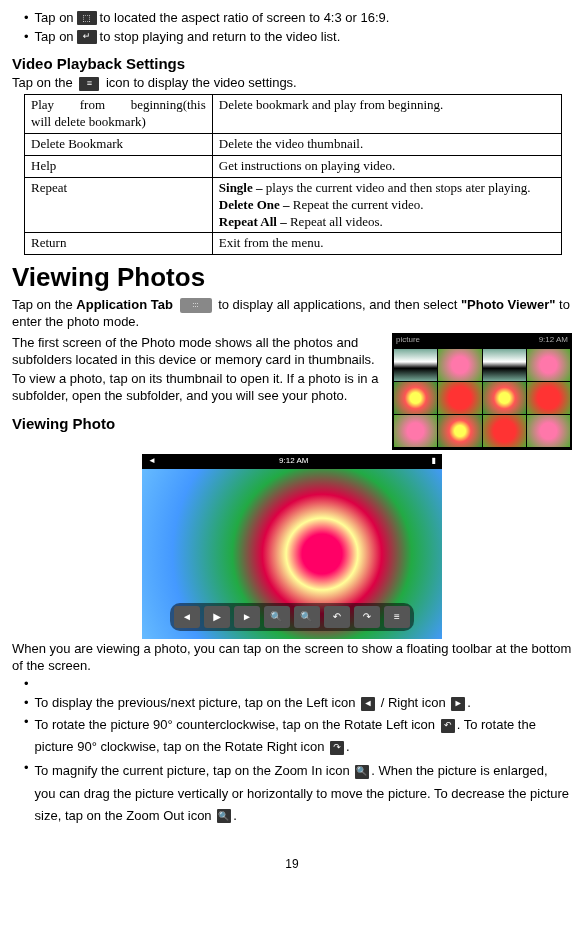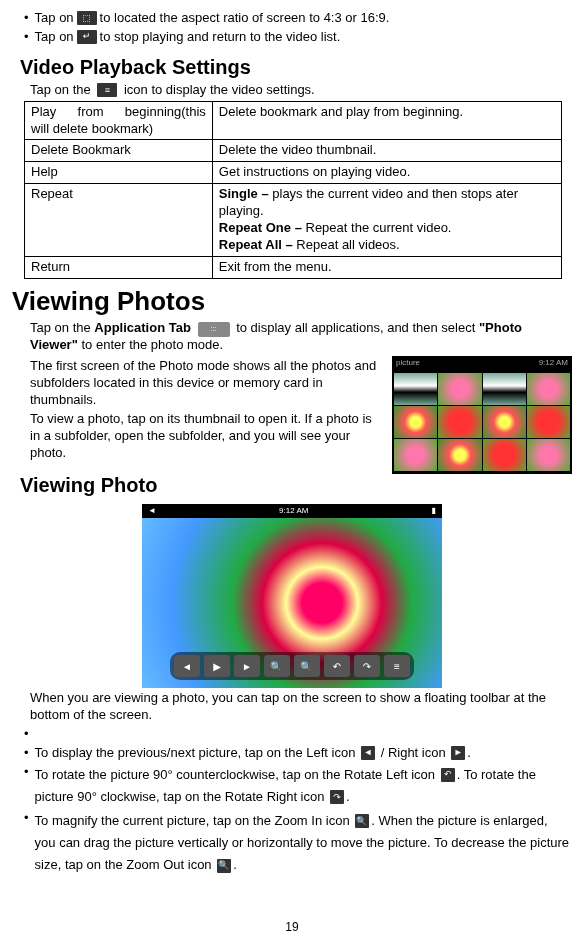--- a/index.html
+++ b/index.html
@@ -51,36 +51,37 @@
       background: #888;
       color: white;
       font-size: 8px;
       align-items: center;
       justify-content: center;
       margin: 0 3px;
       vertical-align: middle;
       border-radius: 2px;
     }
     h2 {
-      font-size: 20px;
+      font-size: 15px;
       font-weight: bold;
-      margin: 8px 0 2px 8px;
+      margin: 8px 0 2px 0;
     }
     h1 {
       font-size: 26px;
       font-weight: bold;
       margin: 6px 0 2px 0;
     }
     p {
-      margin: 2px 18px;
+      margin: 2px 0;
     }
     table {
       border-collapse: collapse;
       width: 96%;
       margin: 2px 0 4px 12px;
+      font-family: Liberation Serif, serif;
     }
     td {
       border: 1px solid #000;
       padding: 2px 6px;
       vertical-align: top;
       font-size: 13px;
     }
     td:first-child {
       width: 35%;
     }
@@ -156,21 +157,21 @@
       background: #555;
       border-radius: 3px;
       display: flex;
       align-items: center;
       justify-content: center;
       color: white;
       font-size: 10px;
     }
     .page-num {
       text-align: center;
-      margin-top: 44px;
+      margin-top: 30px;
       font-size: 12px;
     }
     .bold { font-weight: bold; }
   </style>
 </head>
 <body>
 
 <div class="bullet-line">
   <span class="bullet-dot">•</span>
   <span>Tap on</span>
@@ -201,21 +202,21 @@
     <td>Delete the video thumbnail.</td>
   </tr>
   <tr>
     <td>Help</td>
     <td>Get instructions on playing video.</td>
   </tr>
   <tr>
     <td>Repeat</td>
     <td>
       <span class="bold">Single –</span><span> plays the current video and then stops ater playing.</span><br>
-      <span class="bold">Repeat One –</span><span> Repeat the current video.</span><br>
+      <span class="bold">Delete One –</span><span> Repeat the current video.</span><br>
       <span class="bold">Repeat All –</span><span> Repeat all videos.</span>
     </td>
   </tr>
   <tr>
     <td>Return</td>
     <td>Exit from the menu.</td>
   </tr>
 </tbody>
   </table>
 

